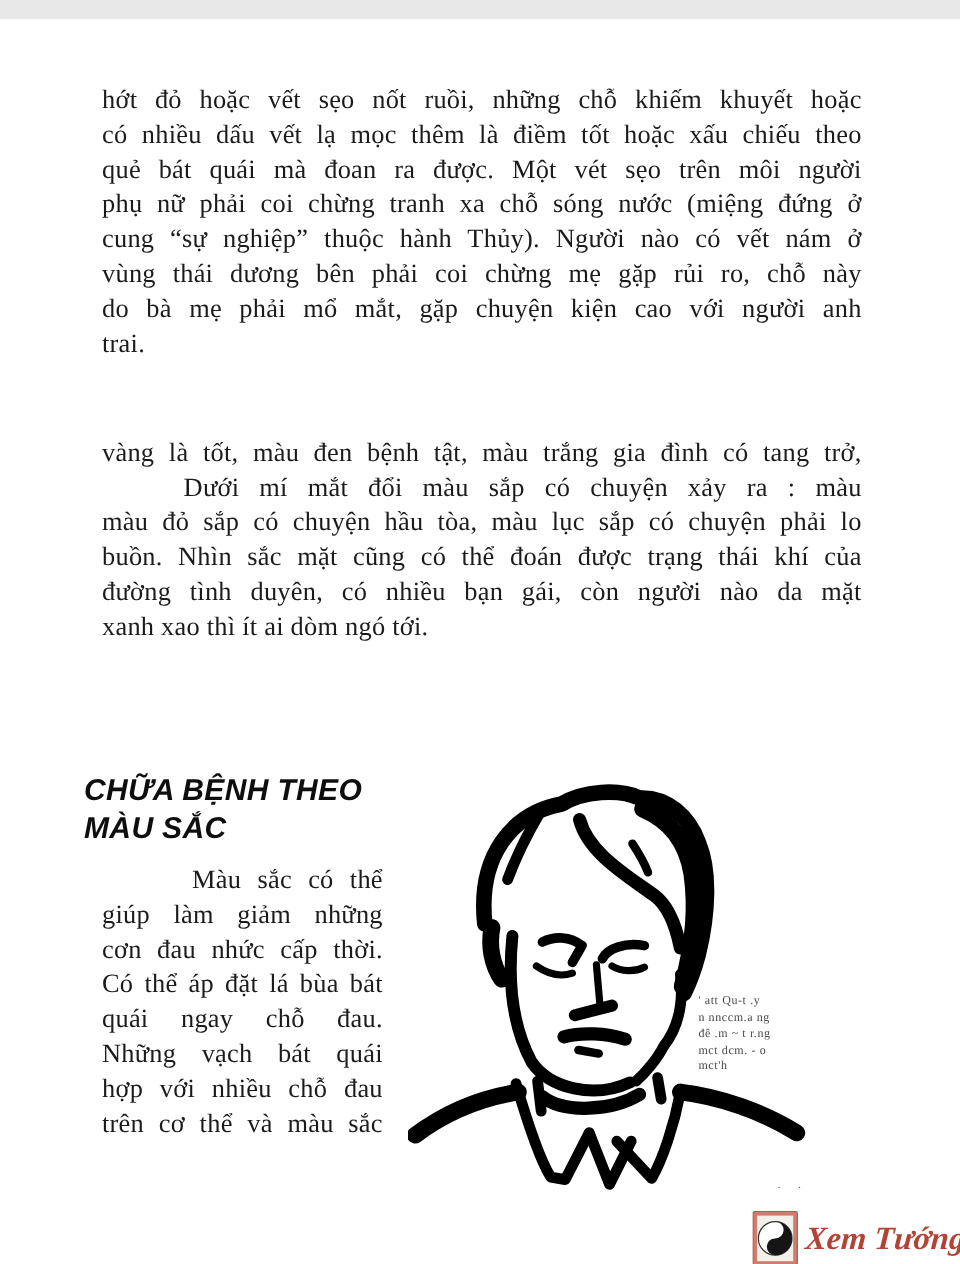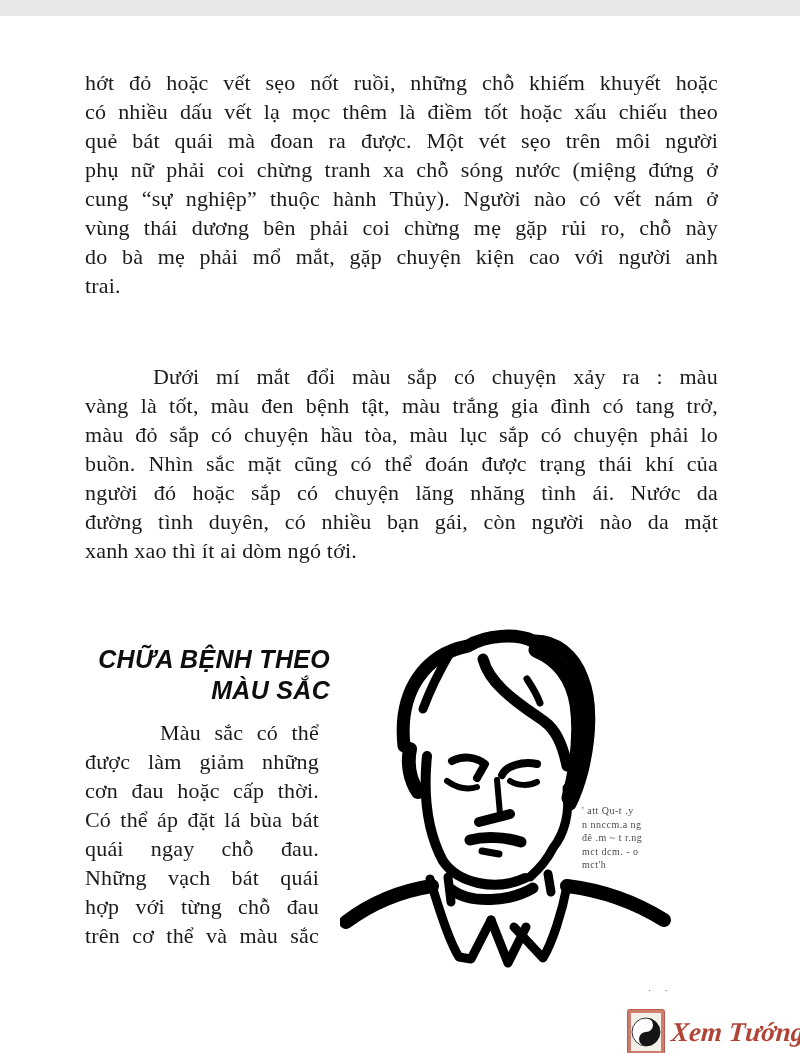--- a/index.html
+++ b/index.html
@@ -13,24 +13,24 @@
     font-size:22px;line-height:29px;white-space:normal;
     text-align:justify;text-align-last:justify;
     letter-spacing:0.2px;
   }
   .jline.lastline{text-align-last:left;}
   .jline.indent1{text-indent:68px;}
   .jline.indent2{text-indent:75px;}
   .heading{
     position:absolute;left:70px;top:628px;width:260px;
     font-family:"Liberation Sans", sans-serif;font-weight:bold;font-style:italic;
-    font-size:25px;line-height:31px;text-align:right;color:#0e0e0e;
+    font-size:25px;line-height:31px;text-align:left;color:#0e0e0e;
     letter-spacing:0.3px;
   }
-  .illus{position:absolute;left:340px;top:612px;width:420px;height:356px;}
+  .illus{position:absolute;left:340px;top:636px;width:420px;height:356px;}
   .illus svg{position:absolute;left:0;top:0;}
   .caption{
     position:absolute;left:242px;top:176px;width:122px;
     font-family:"Liberation Serif", serif;font-size:10px;line-height:13.5px;
     color:#4a4a4a;filter:blur(0.4px);letter-spacing:0.5px;
   }
   .stray-marks{
     position:absolute;left:648px;top:966px;font-size:10px;color:#6a6a6a;
     letter-spacing:6px;
   }
@@ -53,42 +53,41 @@
     <div class="jline">có nhiều dấu vết lạ mọc thêm là điềm tốt hoặc xấu chiếu theo</div>
     <div class="jline">quẻ bát quái mà đoan ra được. Một vét sẹo trên môi người</div>
     <div class="jline">phụ nữ phải coi chừng tranh xa chỗ sóng nước (miệng đứng ở</div>
     <div class="jline">cung “sự nghiệp” thuộc hành Thủy). Người nào có vết nám ở</div>
     <div class="jline">vùng thái dương bên phải coi chừng mẹ gặp rủi ro, chỗ này</div>
     <div class="jline">do bà mẹ phải mổ mắt, gặp chuyện kiện cao với người anh</div>
     <div class="jline lastline">trai.</div>
   </div>
 
   <div class="tblock" style="left:85px;top:346px;width:633px;">
+    <div class="jline">vàng là tốt, màu đen bệnh tật, màu trắng gia đình có tang trở,</div>
     <div class="jline indent1">Dưới mí mắt đổi màu sắp có chuyện xảy ra : màu</div>
-    <div class="jline">vàng là tốt, màu đen bệnh tật, màu trắng gia đình có tang trở,</div>
     <div class="jline">màu đỏ sắp có chuyện hầu tòa, màu lục sắp có chuyện phải lo</div>
     <div class="jline">buồn. Nhìn sắc mặt cũng có thể đoán được trạng thái khí của</div>
-    <div class="jline">người đó hoặc sắp có chuyện lăng nhăng tình ái. Nước da</div>
     <div class="jline">đường tình duyên, có nhiều bạn gái, còn người nào da mặt</div>
     <div class="jline lastline">xanh xao thì ít ai dòm ngó tới.</div>
   </div>
 
   <div class="heading">
     <div>CHỮA BỆNH THEO</div>
     <div>MÀU SẮC</div>
   </div>
 
   <div class="tblock" style="left:85px;top:702px;width:234px;">
     <div class="jline indent2">Màu sắc có thể</div>
-    <div class="jline">được làm giảm những</div>
-    <div class="jline">cơn đau hoặc cấp thời.</div>
+    <div class="jline">giúp làm giảm những</div>
+    <div class="jline">cơn đau nhức cấp thời.</div>
     <div class="jline">Có thể áp đặt lá bùa bát</div>
     <div class="jline">quái ngay chỗ đau.</div>
     <div class="jline">Những vạch bát quái</div>
-    <div class="jline">hợp với từng chỗ đau</div>
+    <div class="jline">hợp với nhiều chỗ đau</div>
     <div class="jline">trên cơ thể và màu sắc</div>
   </div>
 
   <div class="illus">
     <svg viewBox="0 0 420 356" width="420" height="356">
       <g stroke="#000" fill="none" stroke-linecap="round" stroke-linejoin="round">
 
         <path d="M64,118 C58,62 86,26 128,18 C146,7 176,5 193,13 C216,12 234,28 242,50 C252,74 250,110 242,143 C238,158 234,168 230,176" stroke-width="13"></path>
 
         <path d="M196,22 C220,32 233,52 237,76 C241,104 239,132 229,170" stroke-width="15"></path>

